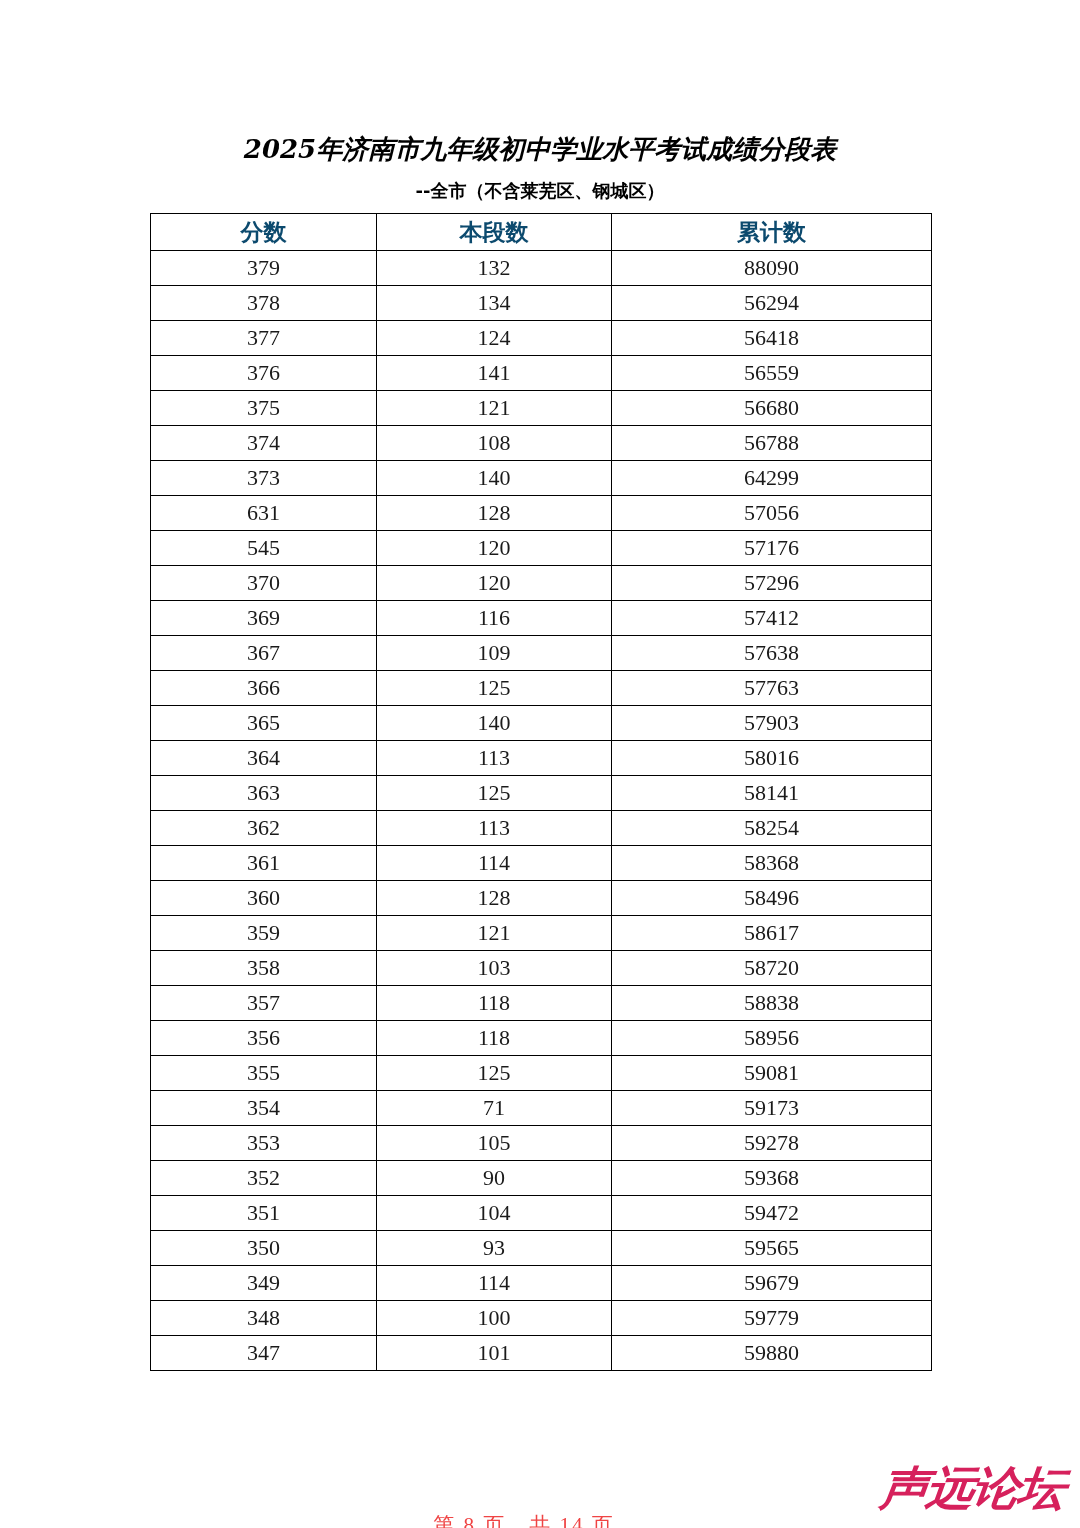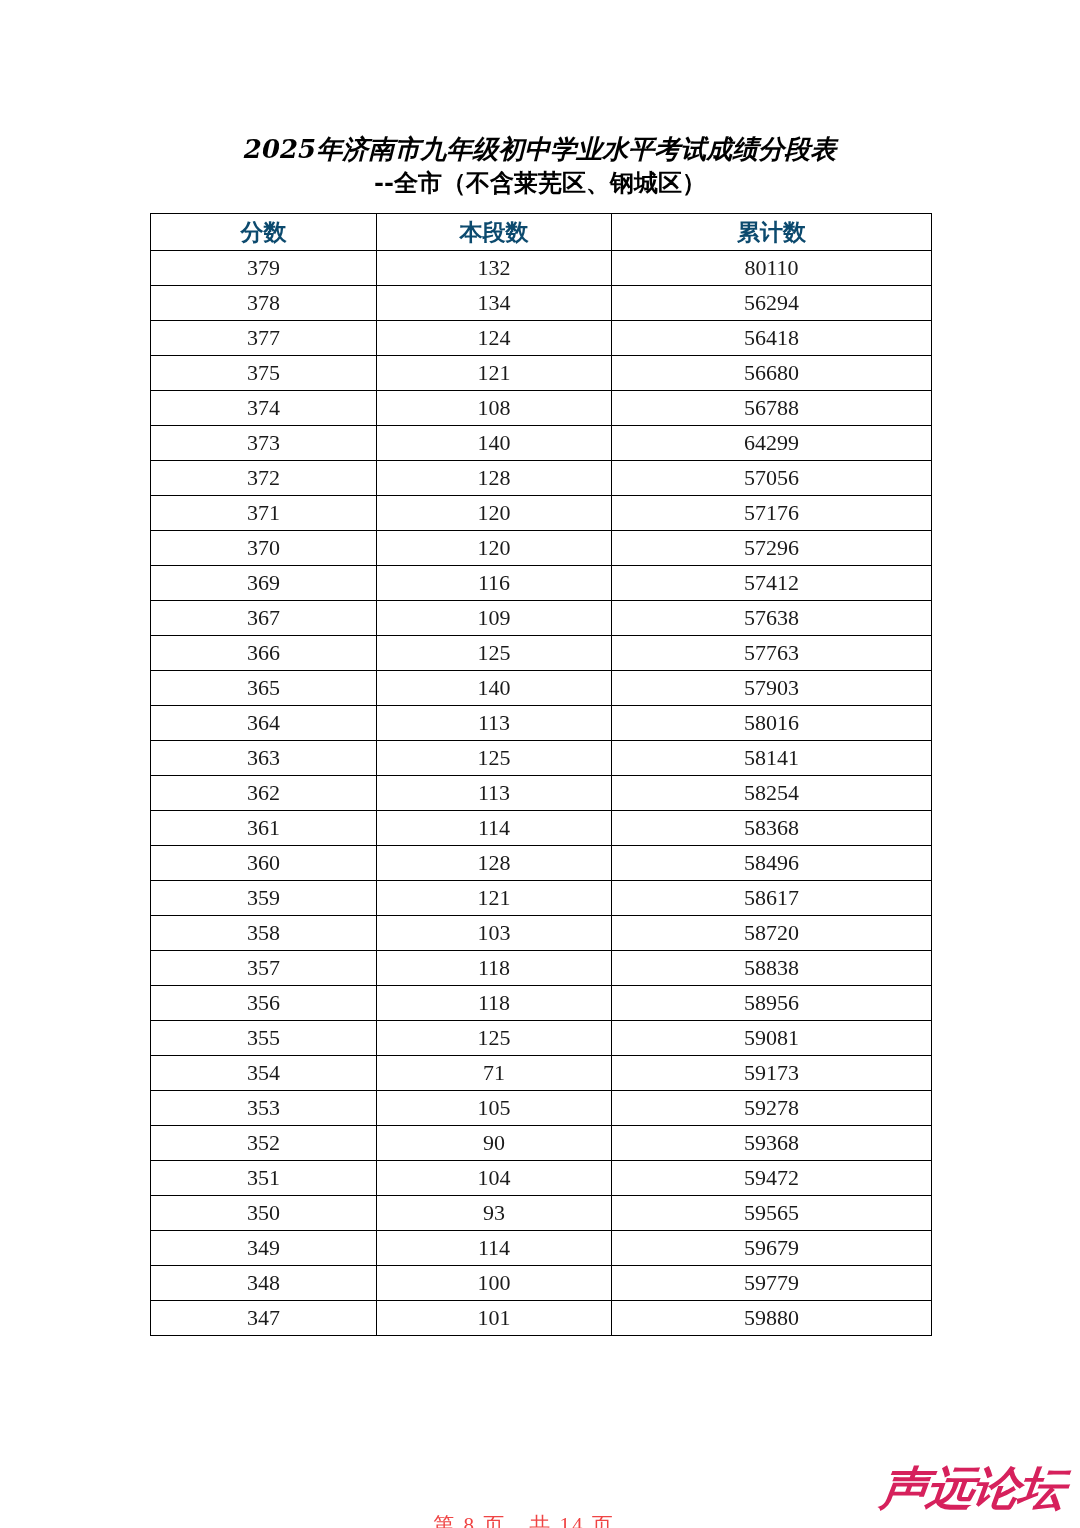--- a/index.html
+++ b/index.html
@@ -38,24 +38,24 @@
     font-size: 26px;
     font-weight: bold;
     letter-spacing: 0px;
     line-height: 34px;
     margin: 0;
     white-space: nowrap;
     font-style: italic;
   }
   .doc-subtitle {
     font-family: "DejaVu Serif", "Liberation Serif", serif;
-    font-size: 24px;
+    font-size: 18px;
     font-weight: bold;
     line-height: 34px;
-    margin: 0;
+    margin: 8px;
     white-space: nowrap;
   }
 
   
   .table-wrap {
     position: absolute;
     left: 150px;
     top: 213px;
     width: 781px;
   }
@@ -145,54 +145,59 @@
         <tr>
           <th>分数</th>
           <th>本段数</th>
           <th>累计数</th>
         </tr>
       </thead>
       <tbody id="table-body">
           <tr>
             <td>379</td>
             <td>132</td>
-            <td>80110</td>
+            <td>88090</td>
           </tr>
           <tr>
             <td>378</td>
             <td>134</td>
             <td>56294</td>
           </tr>
           <tr>
             <td>377</td>
             <td>124</td>
             <td>56418</td>
           </tr>
           <tr>
+            <td>376</td>
+            <td>141</td>
+            <td>56559</td>
+          </tr>
+          <tr>
             <td>375</td>
             <td>121</td>
             <td>56680</td>
           </tr>
           <tr>
             <td>374</td>
             <td>108</td>
             <td>56788</td>
           </tr>
           <tr>
             <td>373</td>
             <td>140</td>
             <td>64299</td>
           </tr>
           <tr>
-            <td>372</td>
+            <td>631</td>
             <td>128</td>
             <td>57056</td>
           </tr>
           <tr>
-            <td>371</td>
+            <td>545</td>
             <td>120</td>
             <td>57176</td>
           </tr>
           <tr>
             <td>370</td>
             <td>120</td>
             <td>57296</td>
           </tr>
           <tr>
             <td>369</td>

